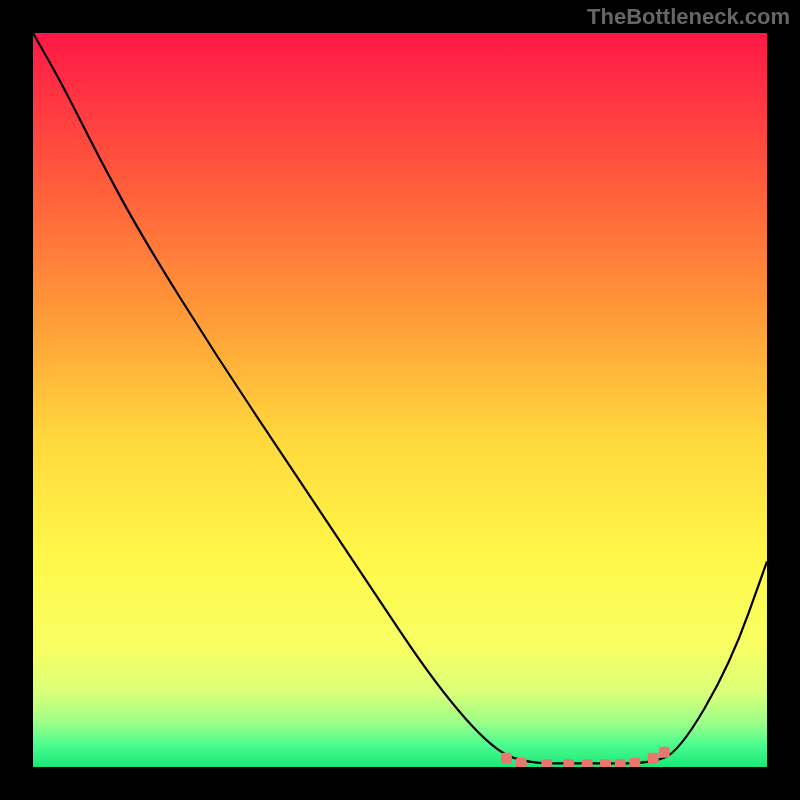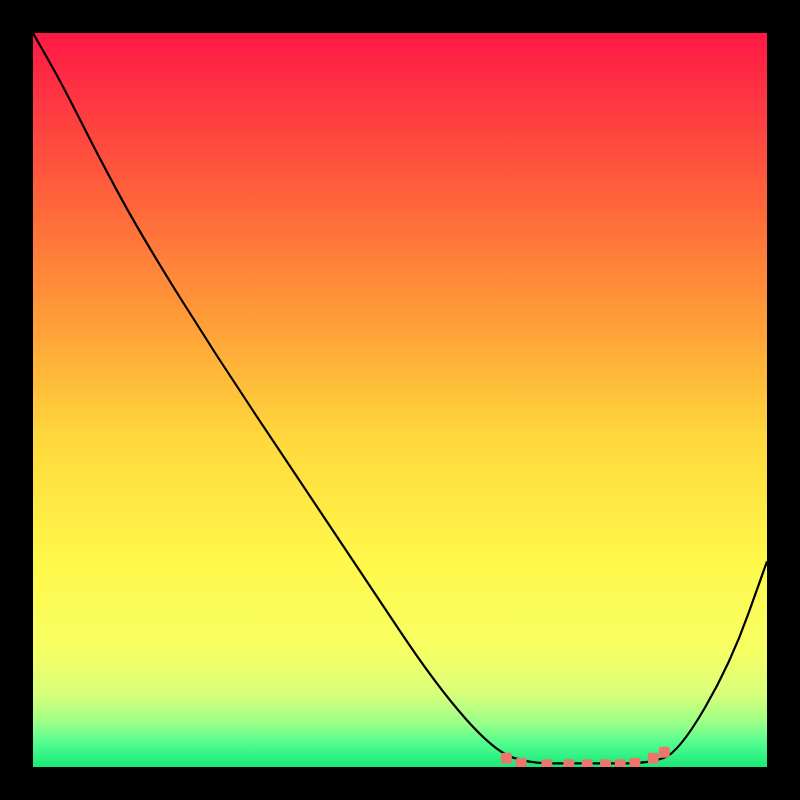--- a/index.html
+++ b/index.html
@@ -6,20 +6,21 @@
   html, body { width: 800px; height: 800px; overflow: hidden; background: #000; font-family: Arial, sans-serif; }
   .container { position: relative; width: 800px; height: 800px; background: #000; }
   .watermark { position: absolute; top: 4px; right: 10px; color: #666; font-size: 22px; font-weight: bold; }
   .plot-area { position: absolute; left: 33px; top: 33px; width: 734px; height: 734px; }
   svg { display: block; }
 </style>
 </head>
 <body>
 
 <div class="container">
+  <div class="watermark">TheBottleneck.com</div>
   <div class="plot-area">
     <svg id="chart-svg" width="734" height="734" viewBox="0 0 734 734">
       <defs>
         <linearGradient id="bg-grad" x1="0" y1="0" x2="0" y2="1">
             <stop offset="0%" stop-color="#ff1846"></stop>
             <stop offset="20%" stop-color="#ff5a3c"></stop>
             <stop offset="40%" stop-color="#ffa038"></stop>
             <stop offset="55.00000000000001%" stop-color="#ffd83c"></stop>
             <stop offset="72%" stop-color="#fff84a"></stop>
             <stop offset="84%" stop-color="#f7ff64"></stop>

